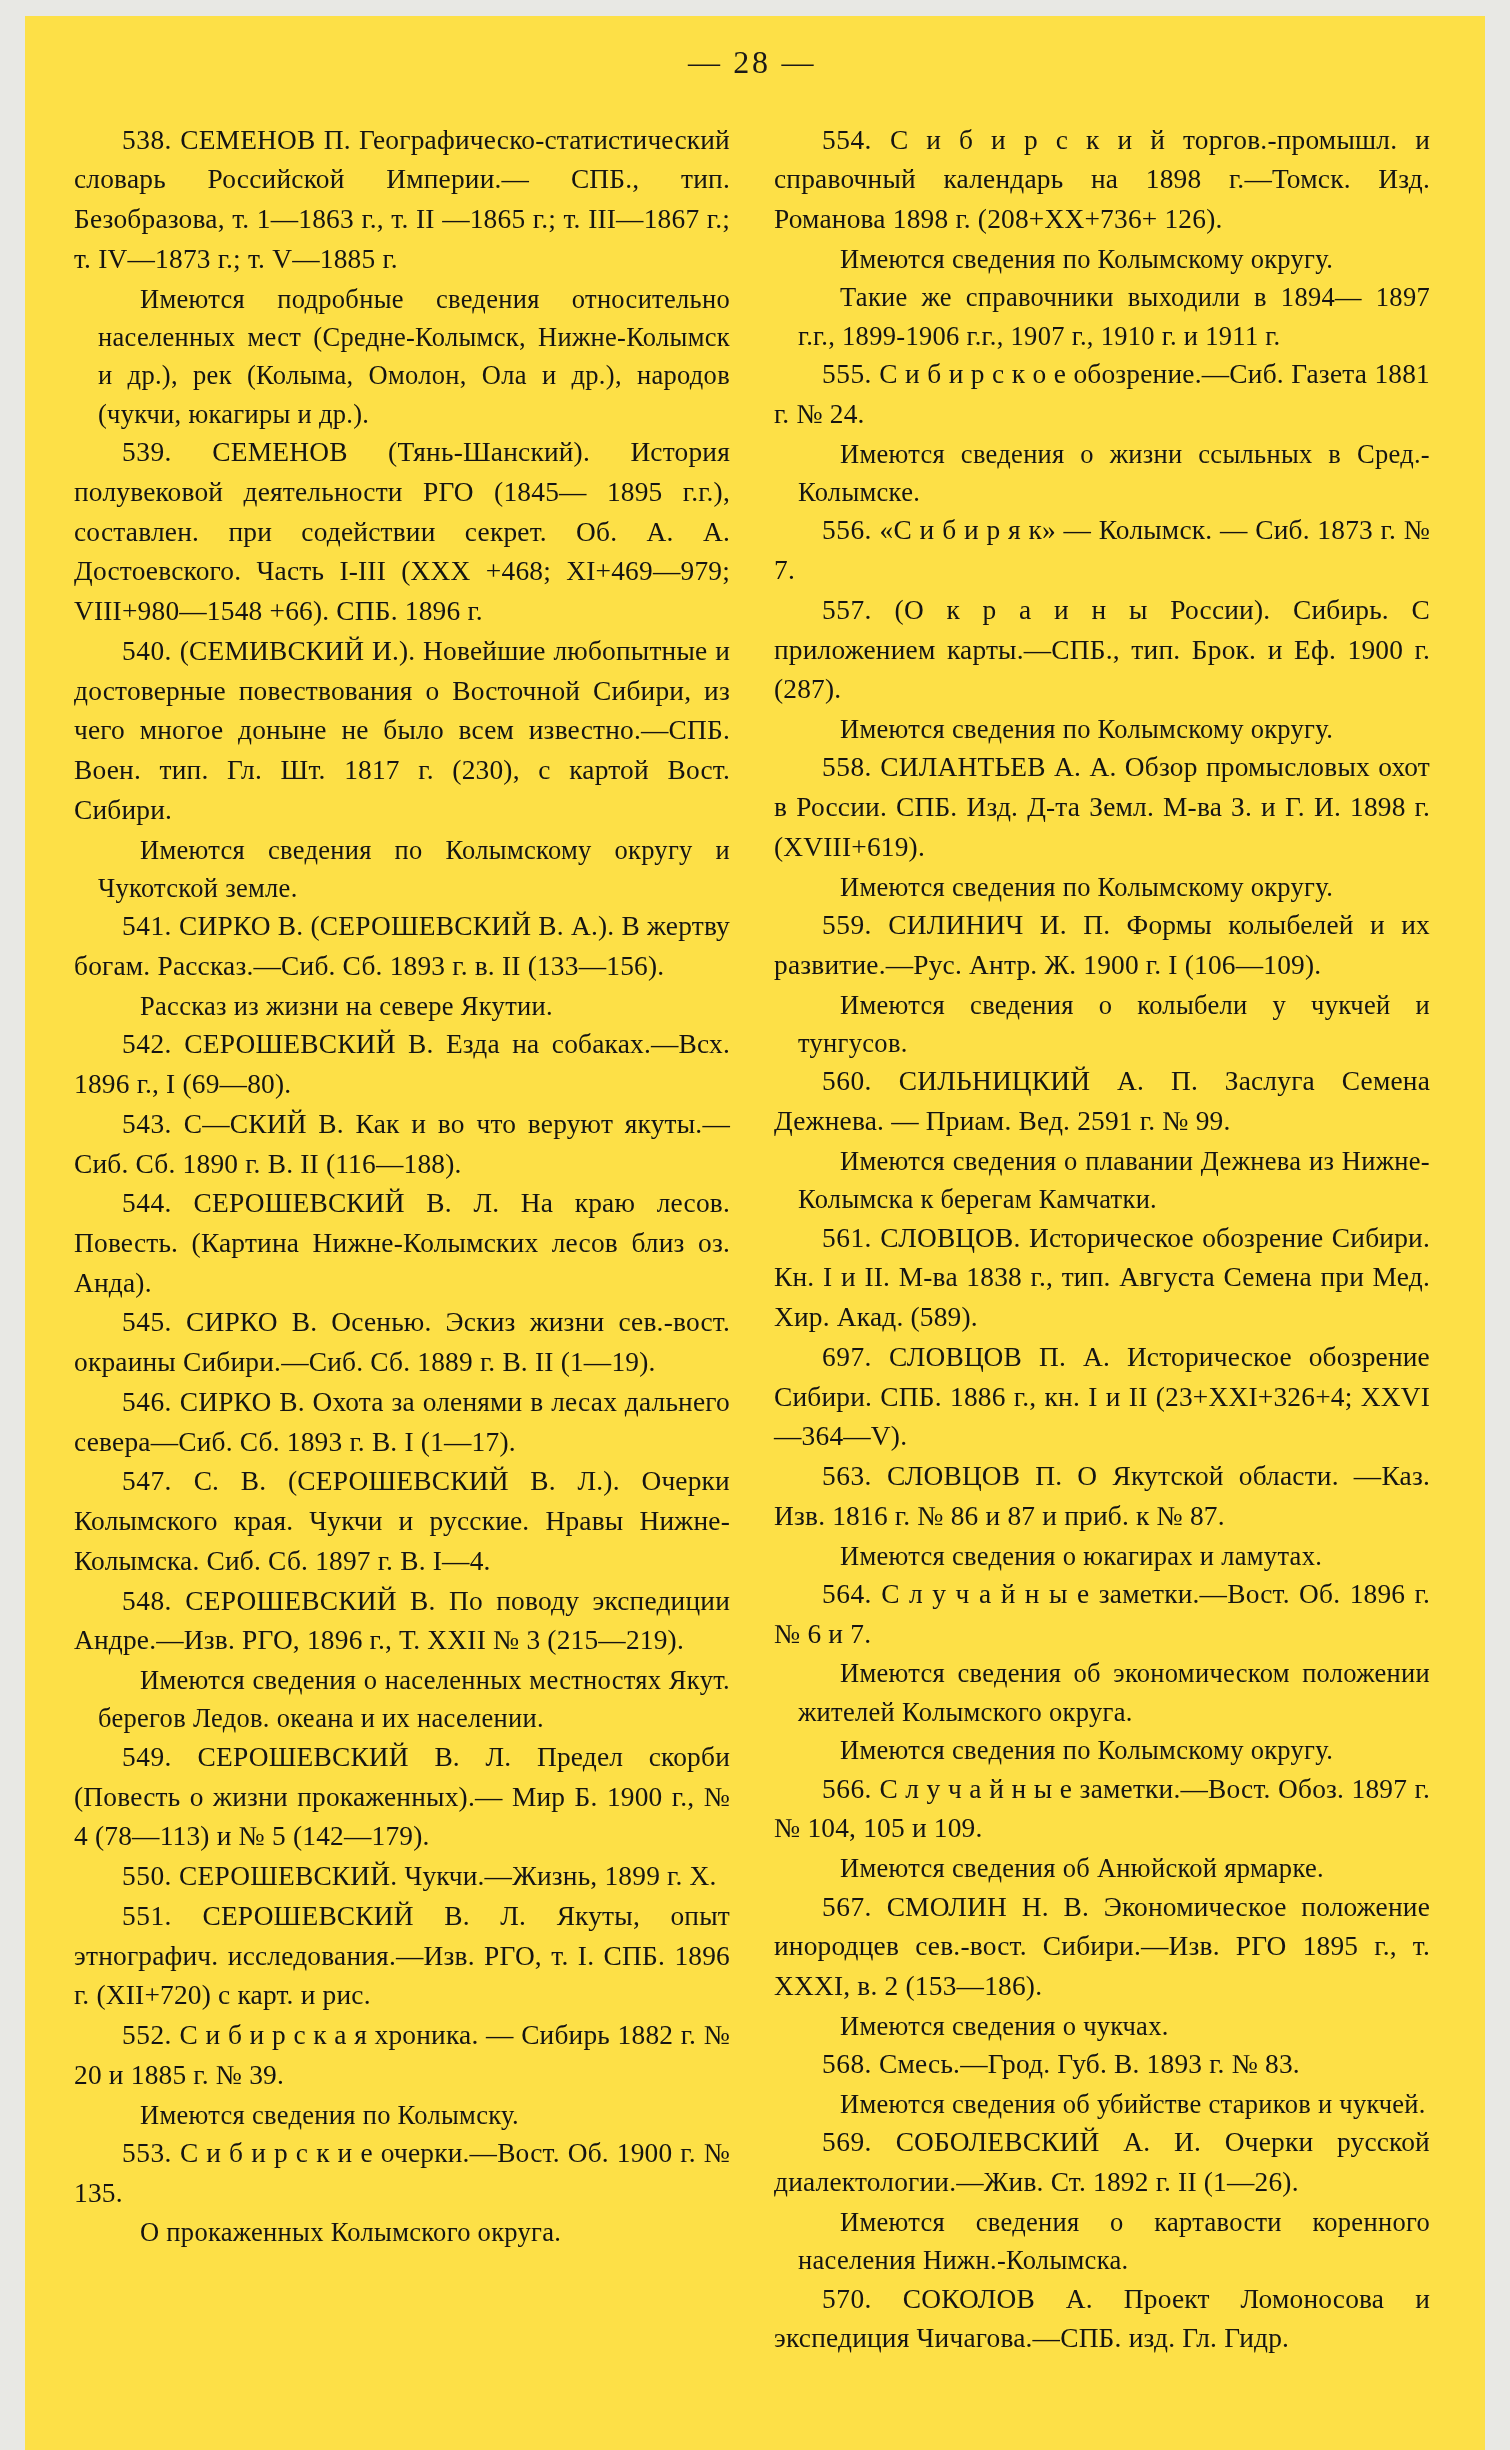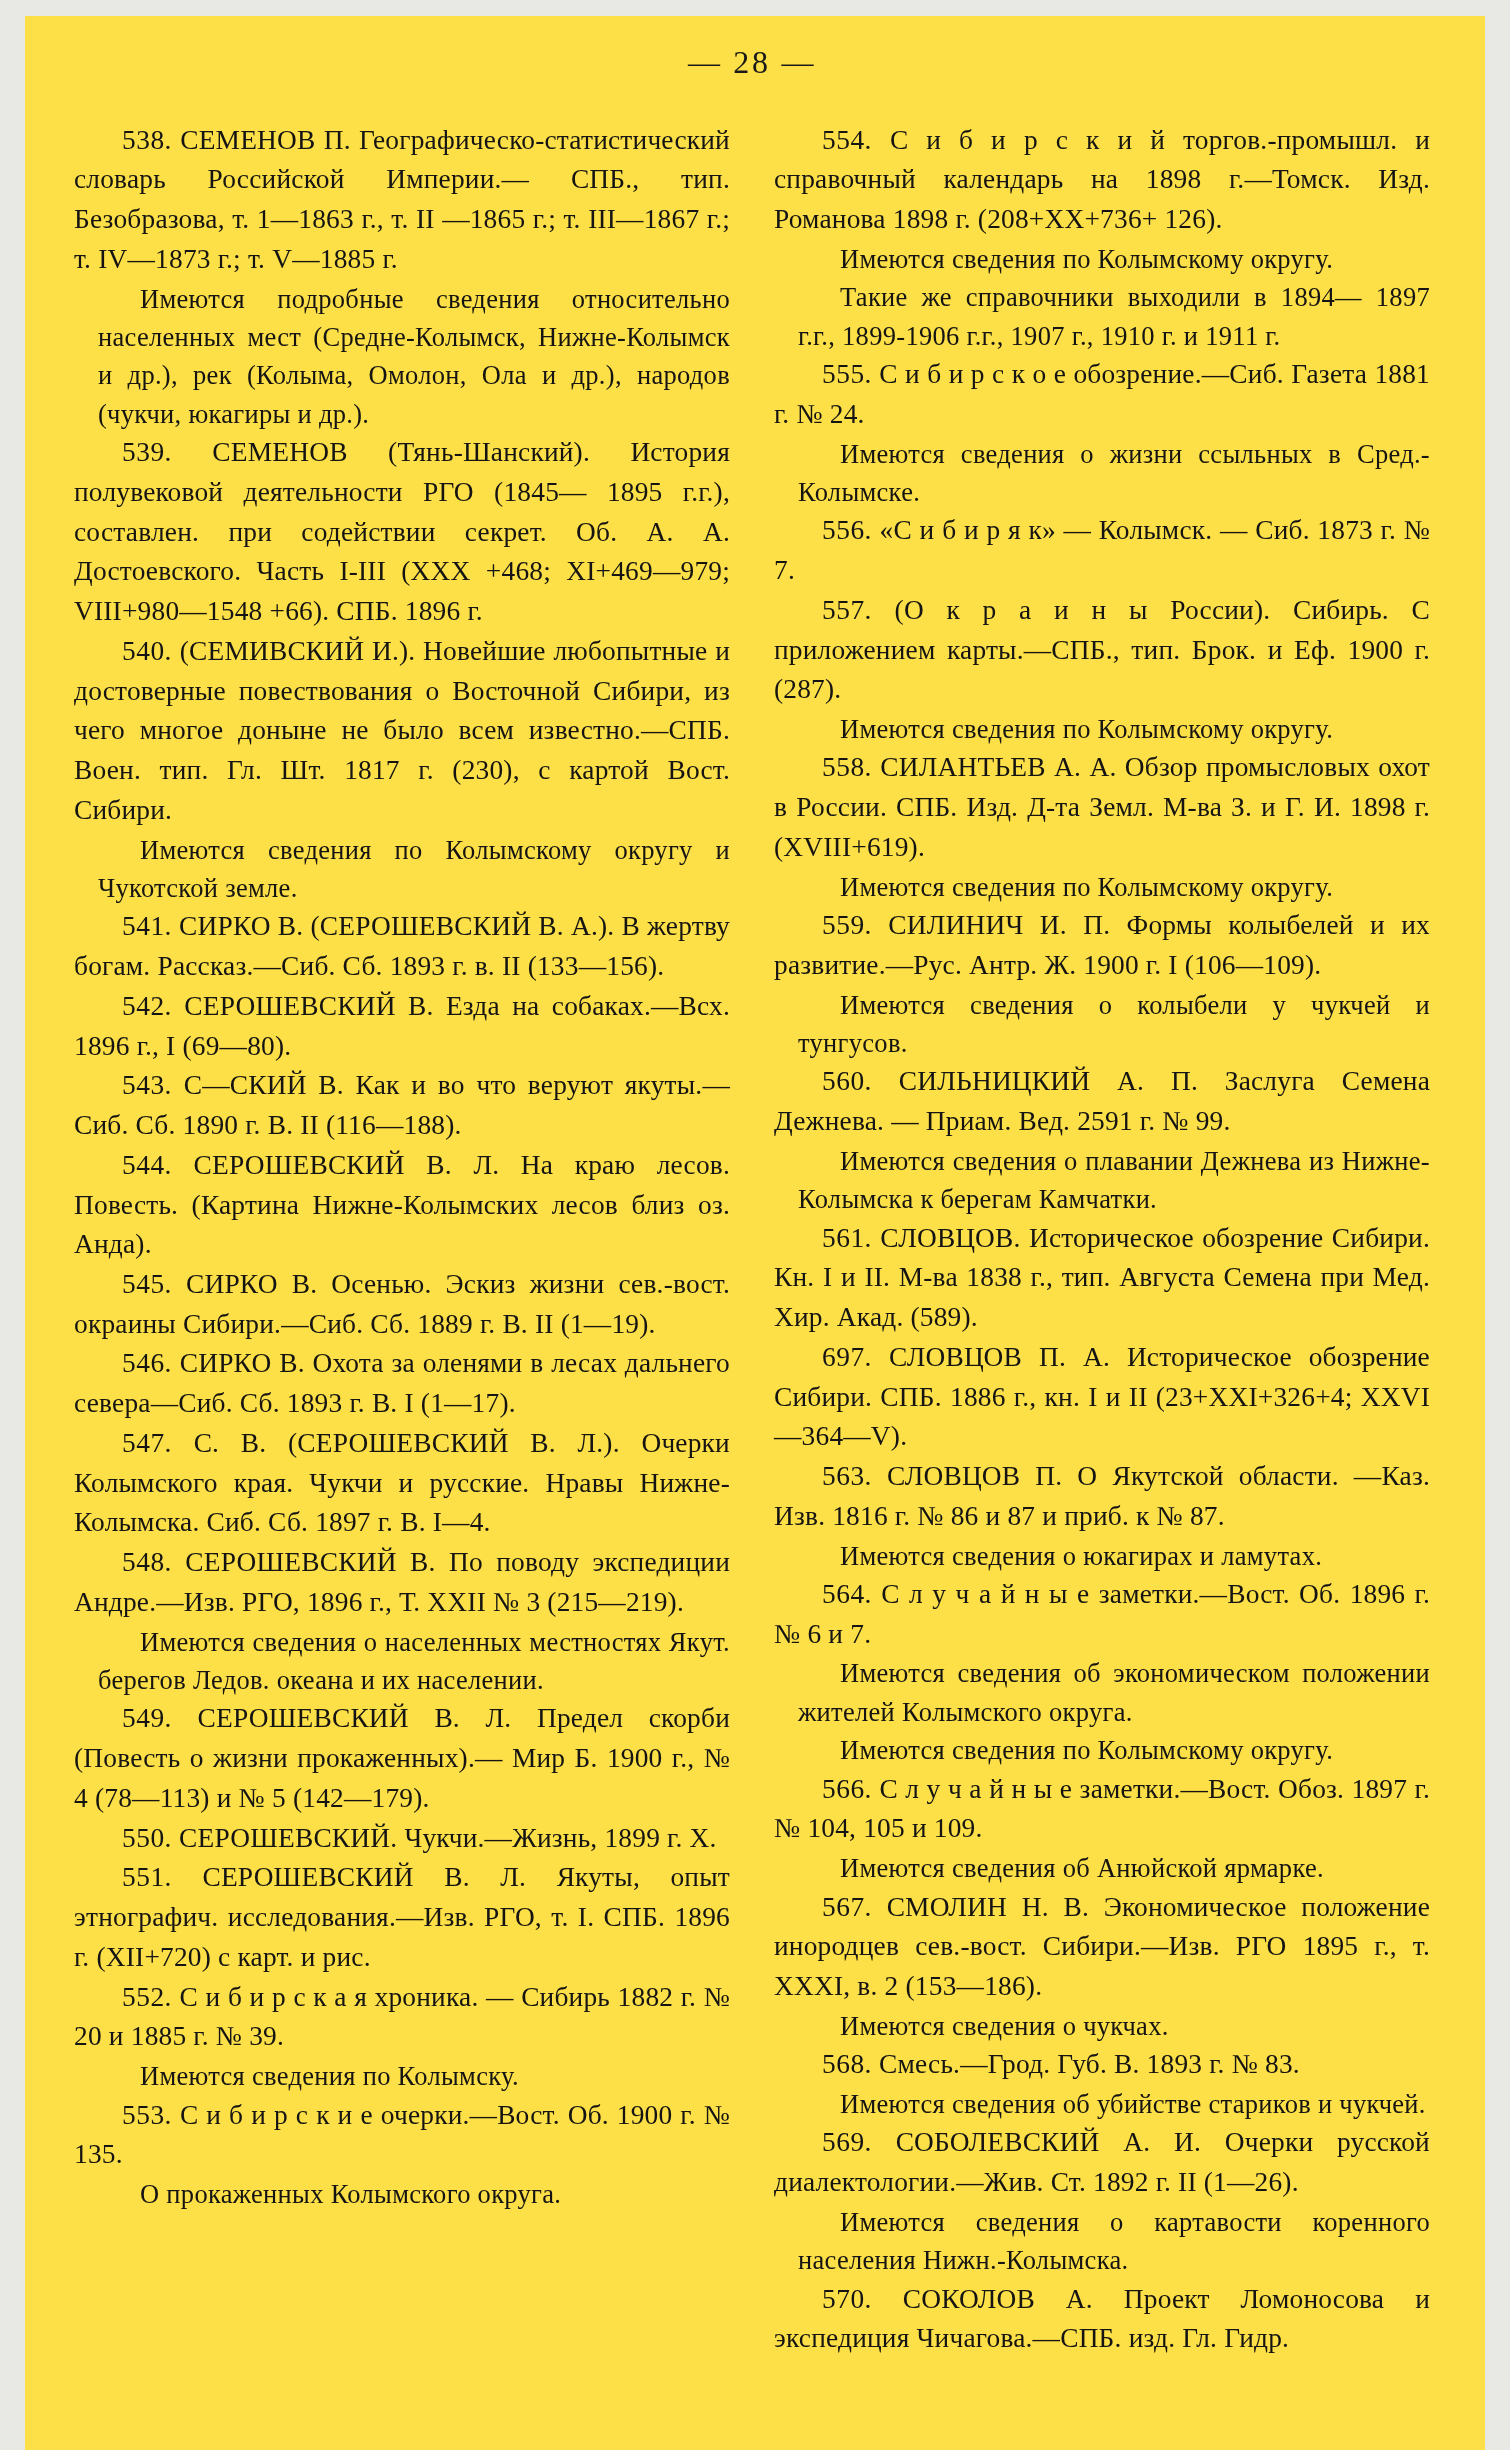--- a/index.html
+++ b/index.html
@@ -58,20 +58,21 @@
 <div class="page">
   <div class="page-header">— 28 —</div>
   <div class="columns">
     <div class="col" id="col-left">
         <p class="entry"><span class="num">538.</span> <span class="txt">СЕМЕНОВ П. Географическо-статистический словарь Российской Империи.— СПБ., тип. Безобразова, т. 1—1863 г., т. II —1865 г.; т. III—1867 г.; т. IV—1873 г.; т. V—1885 г.</span></p>
         <p class="note">Имеются подробные сведения относительно населенных мест (Средне-Колымск, Нижне-Колымск и др.), рек (Колыма, Омолон, Ола и др.), народов (чукчи, юкагиры и др.).</p>
         <p class="entry"><span class="num">539.</span> <span class="txt">СЕМЕНОВ (Тянь-Шанский). История полувековой деятельности РГО (1845— 1895 г.г.), составлен. при содействии секрет. Об. А. А. Достоевского. Часть I-III (XXX +468; XI+469—979; VIII+980—1548 +66). СПБ. 1896 г.</span></p>
         <p class="entry"><span class="num">540.</span> <span class="txt">(СЕМИВСКИЙ И.). Новейшие любопытные и достоверные повествования о Восточной Сибири, из чего многое доныне не было всем известно.—СПБ. Воен. тип. Гл. Шт. 1817 г. (230), с картой Вост. Сибири.</span></p>
         <p class="note">Имеются сведения по Колымскому округу и Чукотской земле.</p>
         <p class="entry"><span class="num">541.</span> <span class="txt">СИРКО В. (СЕРОШЕВСКИЙ В. А.). В жертву богам. Рассказ.—Сиб. Сб. 1893 г. в. II (133—156).</span></p>
+        <p class="note">Рассказ из жизни на севере Якутии.</p>
         <p class="entry"><span class="num">542.</span> <span class="txt">СЕРОШЕВСКИЙ В. Езда на собаках.—Всх. 1896 г., I (69—80).</span></p>
         <p class="entry"><span class="num">543.</span> <span class="txt">С—СКИЙ В. Как и во что веруют якуты.—Сиб. Сб. 1890 г. В. II (116—188).</span></p>
         <p class="entry"><span class="num">544.</span> <span class="txt">СЕРОШЕВСКИЙ В. Л. На краю лесов. Повесть. (Картина Нижне-Колымских лесов близ оз. Анда).</span></p>
         <p class="entry"><span class="num">545.</span> <span class="txt">СИРКО В. Осенью. Эскиз жизни сев.-вост. окраины Сибири.—Сиб. Сб. 1889 г. В. II (1—19).</span></p>
         <p class="entry"><span class="num">546.</span> <span class="txt">СИРКО В. Охота за оленями в лесах дальнего севера—Сиб. Сб. 1893 г. В. I (1—17).</span></p>
         <p class="entry"><span class="num">547.</span> <span class="txt">С. В. (СЕРОШЕВСКИЙ В. Л.). Очерки Колымского края. Чукчи и русские. Нравы Нижне-Колымска. Сиб. Сб. 1897 г. В. I—4.</span></p>
         <p class="entry"><span class="num">548.</span> <span class="txt">СЕРОШЕВСКИЙ В. По поводу экспедиции Андре.—Изв. РГО, 1896 г., Т. XXII № 3 (215—219).</span></p>
         <p class="note">Имеются сведения о населенных местностях Якут. берегов Ледов. океана и их населении.</p>
         <p class="entry"><span class="num">549.</span> <span class="txt">СЕРОШЕВСКИЙ В. Л. Предел скорби (Повесть о жизни прокаженных).— Мир Б. 1900 г., № 4 (78—113) и № 5 (142—179).</span></p>
         <p class="entry"><span class="num">550.</span> <span class="txt">СЕРОШЕВСКИЙ. Чукчи.—Жизнь, 1899 г. X.</span></p>

